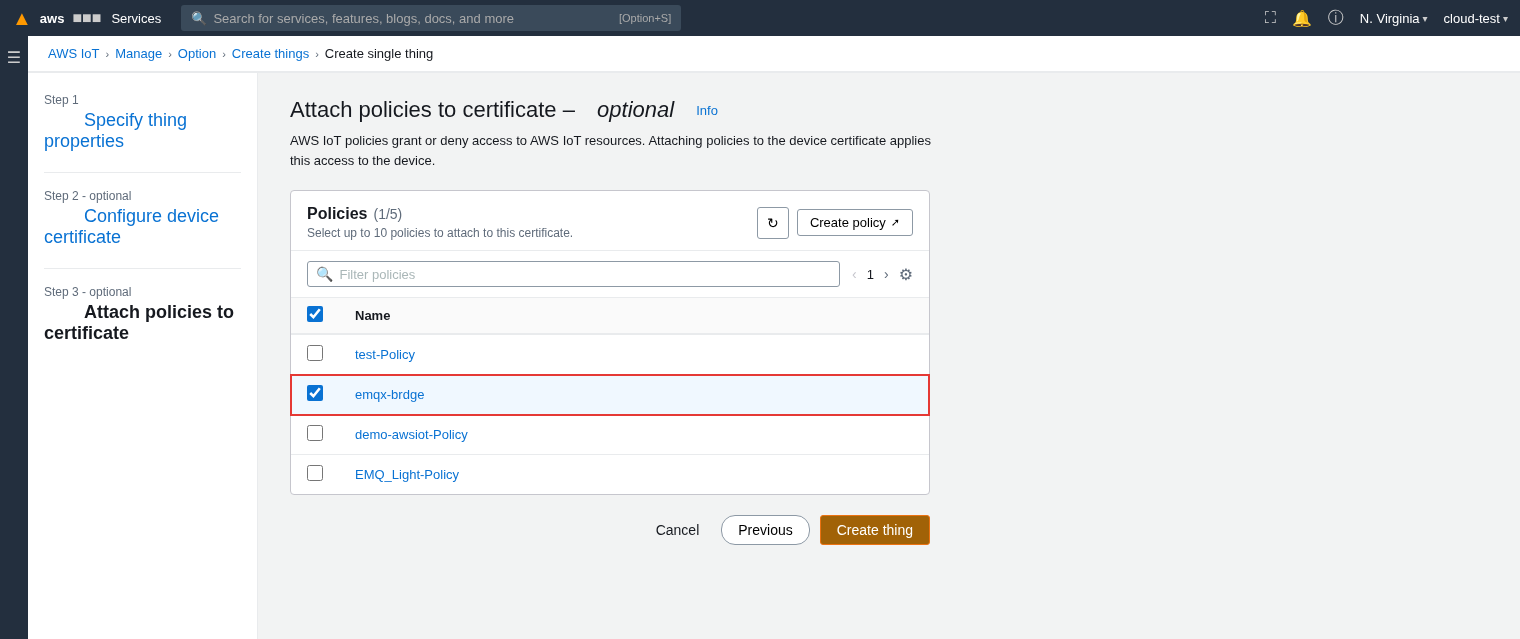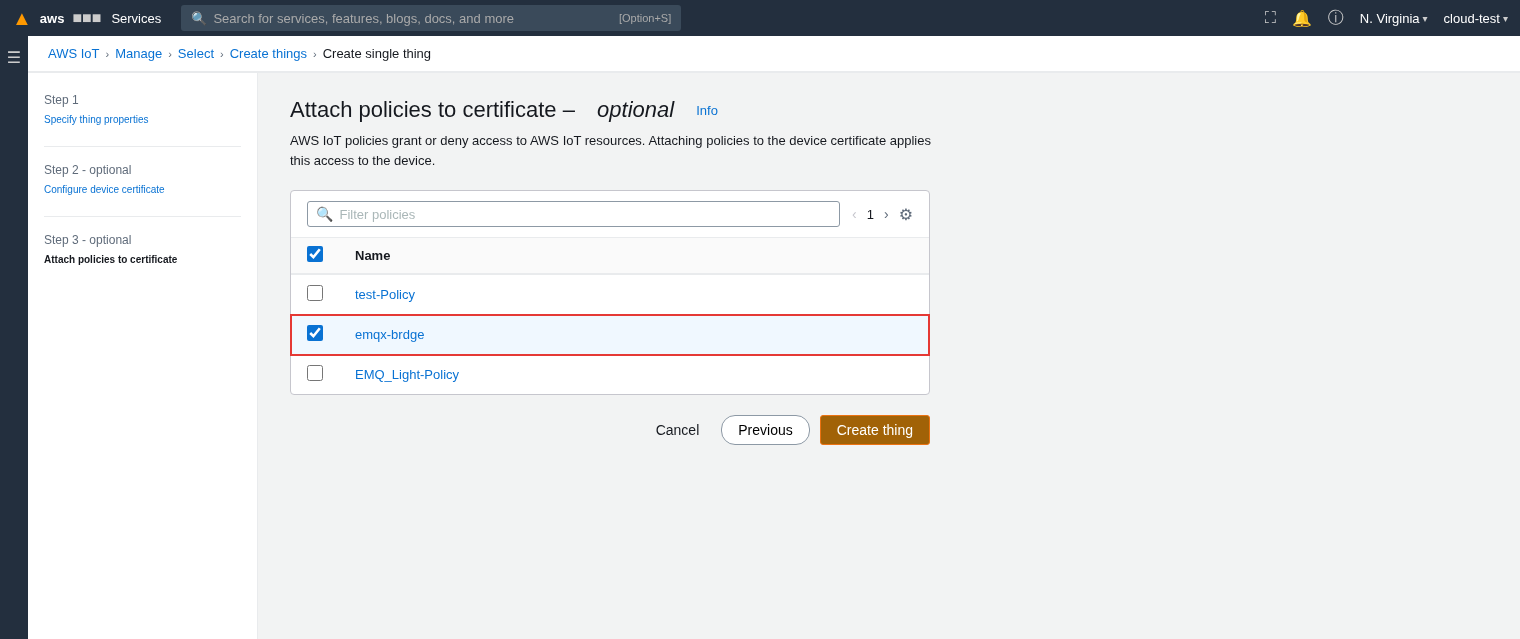--- a/index.html
+++ b/index.html
@@ -85,21 +85,21 @@
     
     .steps-sidebar {
       width: 230px;
       background: #fff;
       padding: 20px 16px;
       border-right: 1px solid #e9ebed;
       flex-shrink: 0;
     }
     .step-item { margin-bottom: 20px; }
     .step-label { font-size: 12px; color: #5f6b7a; margin-bottom: 3px; }
-    .step-link { font-size: 10px; color: #0972d3; cursor: pointer; text-decoration: none; }
+    .step-link { font-size: 18px; color: #0972d3; cursor: pointer; text-decoration: none; margin-left: 40px; }
     .step-link.active { color: #16191f; font-weight: bold; cursor: default; }
     .step-divider { border: none; border-top: 1px solid #e9ebed; margin: 4px 0 16px 0; }
 
     
     .content-area {
       flex: 1;
       padding: 24px 32px;
     }
     .page-title {
       font-size: 22px;
@@ -334,21 +334,21 @@
 
 <div class="main-wrapper">
   <div style="flex:1; display:flex; flex-direction:column;">
 
     <div class="content-top">
       <div class="breadcrumb-bar">
         <a>AWS IoT</a>
         <span class="breadcrumb-sep">›</span>
         <a>Manage</a>
         <span class="breadcrumb-sep">›</span>
-        <a>Select</a>
+        <a>Option</a>
         <span class="breadcrumb-sep">›</span>
         <a>Create things</a>
         <span class="breadcrumb-sep">›</span>
         <span class="breadcrumb-current">Create single thing</span>
       </div>
     </div>
 
     <div class="content-inner">
 
       <div class="steps-sidebar">
@@ -371,20 +371,36 @@
       <div class="content-area">
         <h1 class="page-title">
           <span>Attach policies to certificate –</span>
           &nbsp;<em>optional</em>
           &nbsp;<span class="info-link">Info</span>
         </h1>
         <p class="page-desc">AWS IoT policies grant or deny access to AWS IoT resources. Attaching policies to the device certificate applies this access to the device.</p>
 
         <div class="policies-card">
 
+          <div class="policies-header">
+            <div>
+              <div style="display:flex; align-items:baseline; gap:6px;">
+                <span class="policies-title">Policies</span>
+                <span class="policies-count">(1/5)</span>
+              </div>
+              <div class="policies-subtitle">Select up to 10 policies to attach to this certificate.</div>
+            </div>
+            <div class="header-actions">
+              <button class="btn-icon" title="Refresh">↻</button>
+              <button class="btn-create-policy">
+                <span>Create policy</span>
+                <span style="font-size:11px;">➚</span>
+              </button>
+            </div>
+          </div>
 
           <div class="filter-bar">
             <div class="filter-input-wrap">
               <span style="color:#aab7b8;">🔍</span>
               <input type="text" placeholder="Filter policies" style="">
             </div>
             <div class="pagination-wrap">
               <button class="pag-btn" disabled="">‹</button>
               <span class="pag-num">1</span>
               <button class="pag-btn">›</button>
@@ -405,20 +421,24 @@
             <tr>
                   <td style="width: 40px;"><input type="checkbox" class="cb" style=""></td>
                   <td><a>test-Policy</a></td>
                 </tr>
                 <tr class="row-checked-highlight">
                   <td style="width: 40px;"><input type="checkbox" class="cb" checked="" style=""></td>
                   <td><a>emqx-brdge</a></td>
                 </tr>
                 <tr>
                   <td style="width: 40px;"><input type="checkbox" class="cb" style=""></td>
+                  <td><a>demo-awsiot-Policy</a></td>
+                </tr>
+                <tr>
+                  <td style="width: 40px;"><input type="checkbox" class="cb" style=""></td>
                   <td><a>EMQ_Light-Policy</a></td>
                 </tr>
               </tbody>
           </table>
         </div>
 
         <div class="footer-actions">
           <button class="btn-cancel">Cancel</button>
           <button class="btn-previous">Previous</button>
           <button class="btn-create-thing">Create thing</button>

